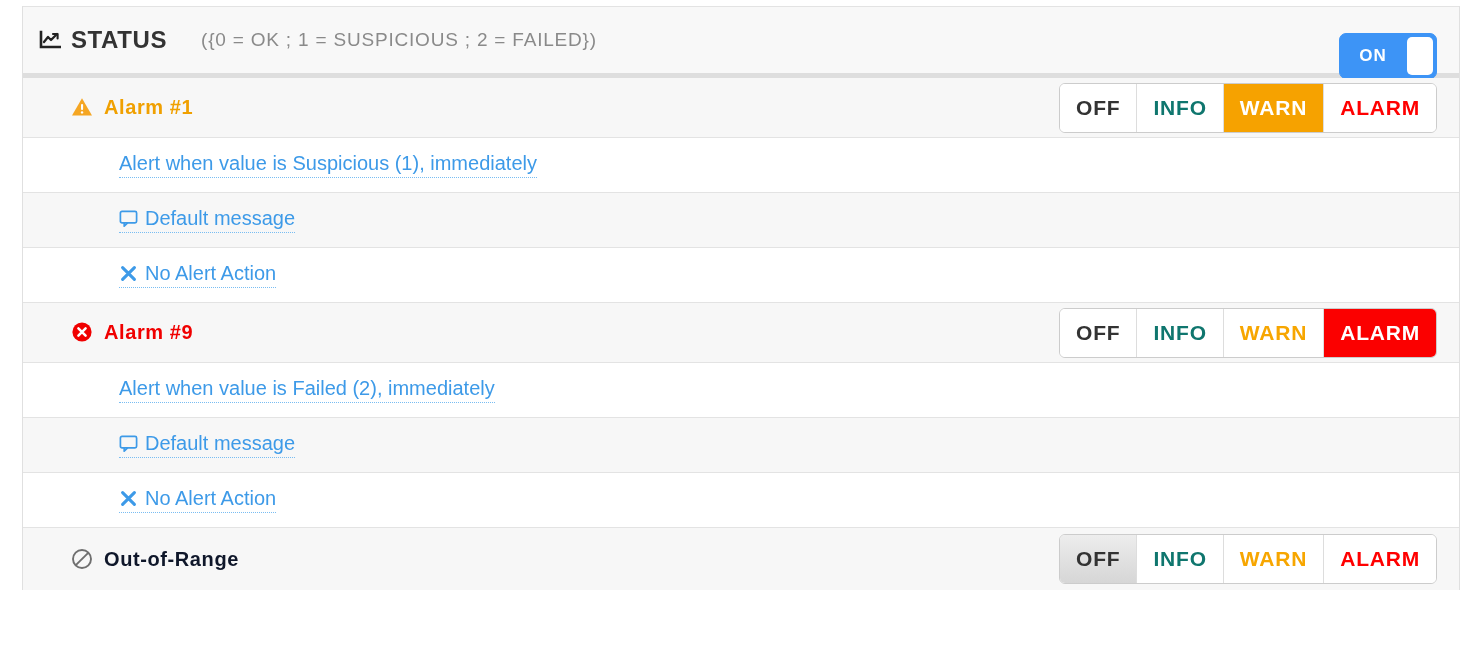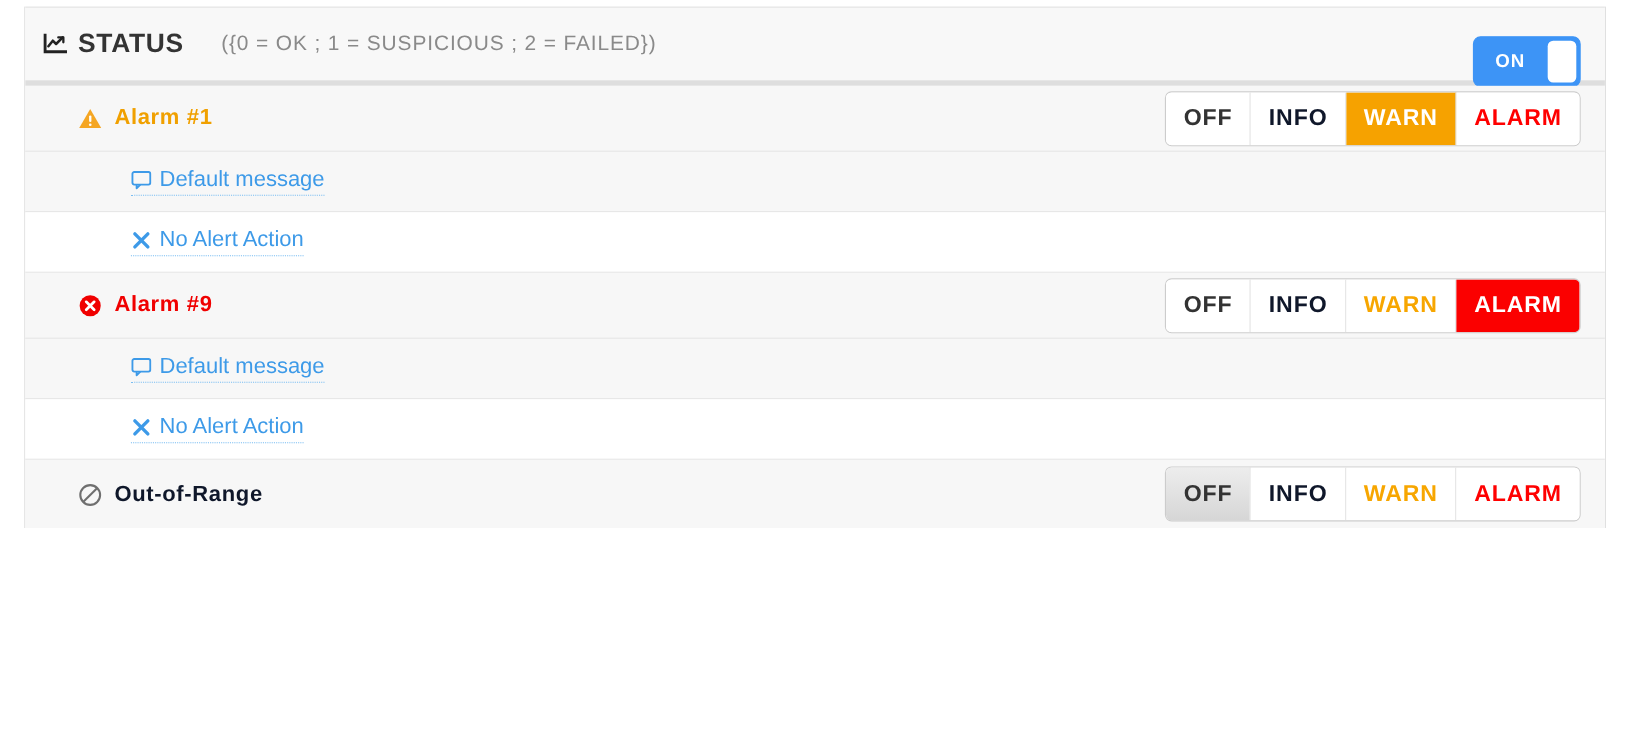--- a/index.html
+++ b/index.html
@@ -111,21 +111,21 @@
   }
   .row.shade { background: #f7f7f7; }
   .row.plain { background: #ffffff; }
 
   .alarm-row { height: 60px; padding-left: 48px; }
   .link-row  { height: 55px; padding-left: 96px; }
 
   
   .alarm-title {
     display: flex;
-    align-items: flex-end;
+    align-items: flex-start;
     gap: 11px;
     font-size: 20px;
     font-weight: bold;
     letter-spacing: 0.6px;
     white-space: nowrap;
   }
   .alarm-title .sev-icon {
     width: 22px;
     height: 22px;
     flex: none;
@@ -158,21 +158,21 @@
     font-weight: bold;
     letter-spacing: 0.8px;
     background: #ffffff;
     border-right: 1px solid #dddddd;
     box-sizing: border-box;
     cursor: pointer;
     white-space: nowrap;
   }
   .seg-btn:last-child { border-right: none; }
   .seg-off   { color: #333333; }
-  .seg-info  { color: #0f172a; }
+  .seg-info  { color: #0f766e; }
   .seg-warn  { color: #f7a600; }
   .seg-alarm { color: #ff0000; }
 
   .seg-btn.active-warn {
     background: #f6a200;
     color: #ffffff;
   }
   .seg-btn.active-alarm {
     background: #fb0000;
     color: #ffffff;
@@ -237,20 +237,25 @@
       <span>Alarm #1</span>
     </div>
     <div class="seg-group">
       <div class="seg-btn seg-off">OFF</div>
       <div class="seg-btn seg-info">INFO</div>
       <div class="seg-btn active-warn">WARN</div>
       <div class="seg-btn seg-alarm">ALARM</div>
     </div>
   </div>
 
+  <div class="row link-row plain">
+    <span class="dot-link">
+      <span>Alert when value is Suspicious (1), immediately</span>
+    </span>
+  </div>
 
   <div class="row link-row shade">
     <span class="dot-link">
       <span class="li">
         <svg viewBox="0 0 19 19" width="19" height="19" fill="none">
           <rect x="1.4" y="2.4" width="16.2" height="11.4" rx="1.6" stroke="#3d9ae8" stroke-width="1.7"></rect>
           <path d="M5.2 13.6 L5.2 17.2 L8.6 13.8" stroke="#3d9ae8" stroke-width="1.7" stroke-linejoin="round" fill="none"></path>
         </svg>
       </span>
       <span>Default message</span>
@@ -279,20 +284,25 @@
       <span>Alarm #9</span>
     </div>
     <div class="seg-group">
       <div class="seg-btn seg-off">OFF</div>
       <div class="seg-btn seg-info">INFO</div>
       <div class="seg-btn seg-warn">WARN</div>
       <div class="seg-btn active-alarm">ALARM</div>
     </div>
   </div>
 
+  <div class="row link-row plain">
+    <span class="dot-link">
+      <span>Alert when value is Failed (2), immediately</span>
+    </span>
+  </div>
 
   <div class="row link-row shade">
     <span class="dot-link">
       <span class="li">
         <svg viewBox="0 0 19 19" width="19" height="19" fill="none">
           <rect x="1.4" y="2.4" width="16.2" height="11.4" rx="1.6" stroke="#3d9ae8" stroke-width="1.7"></rect>
           <path d="M5.2 13.6 L5.2 17.2 L8.6 13.8" stroke="#3d9ae8" stroke-width="1.7" stroke-linejoin="round" fill="none"></path>
         </svg>
       </span>
       <span>Default message</span>

